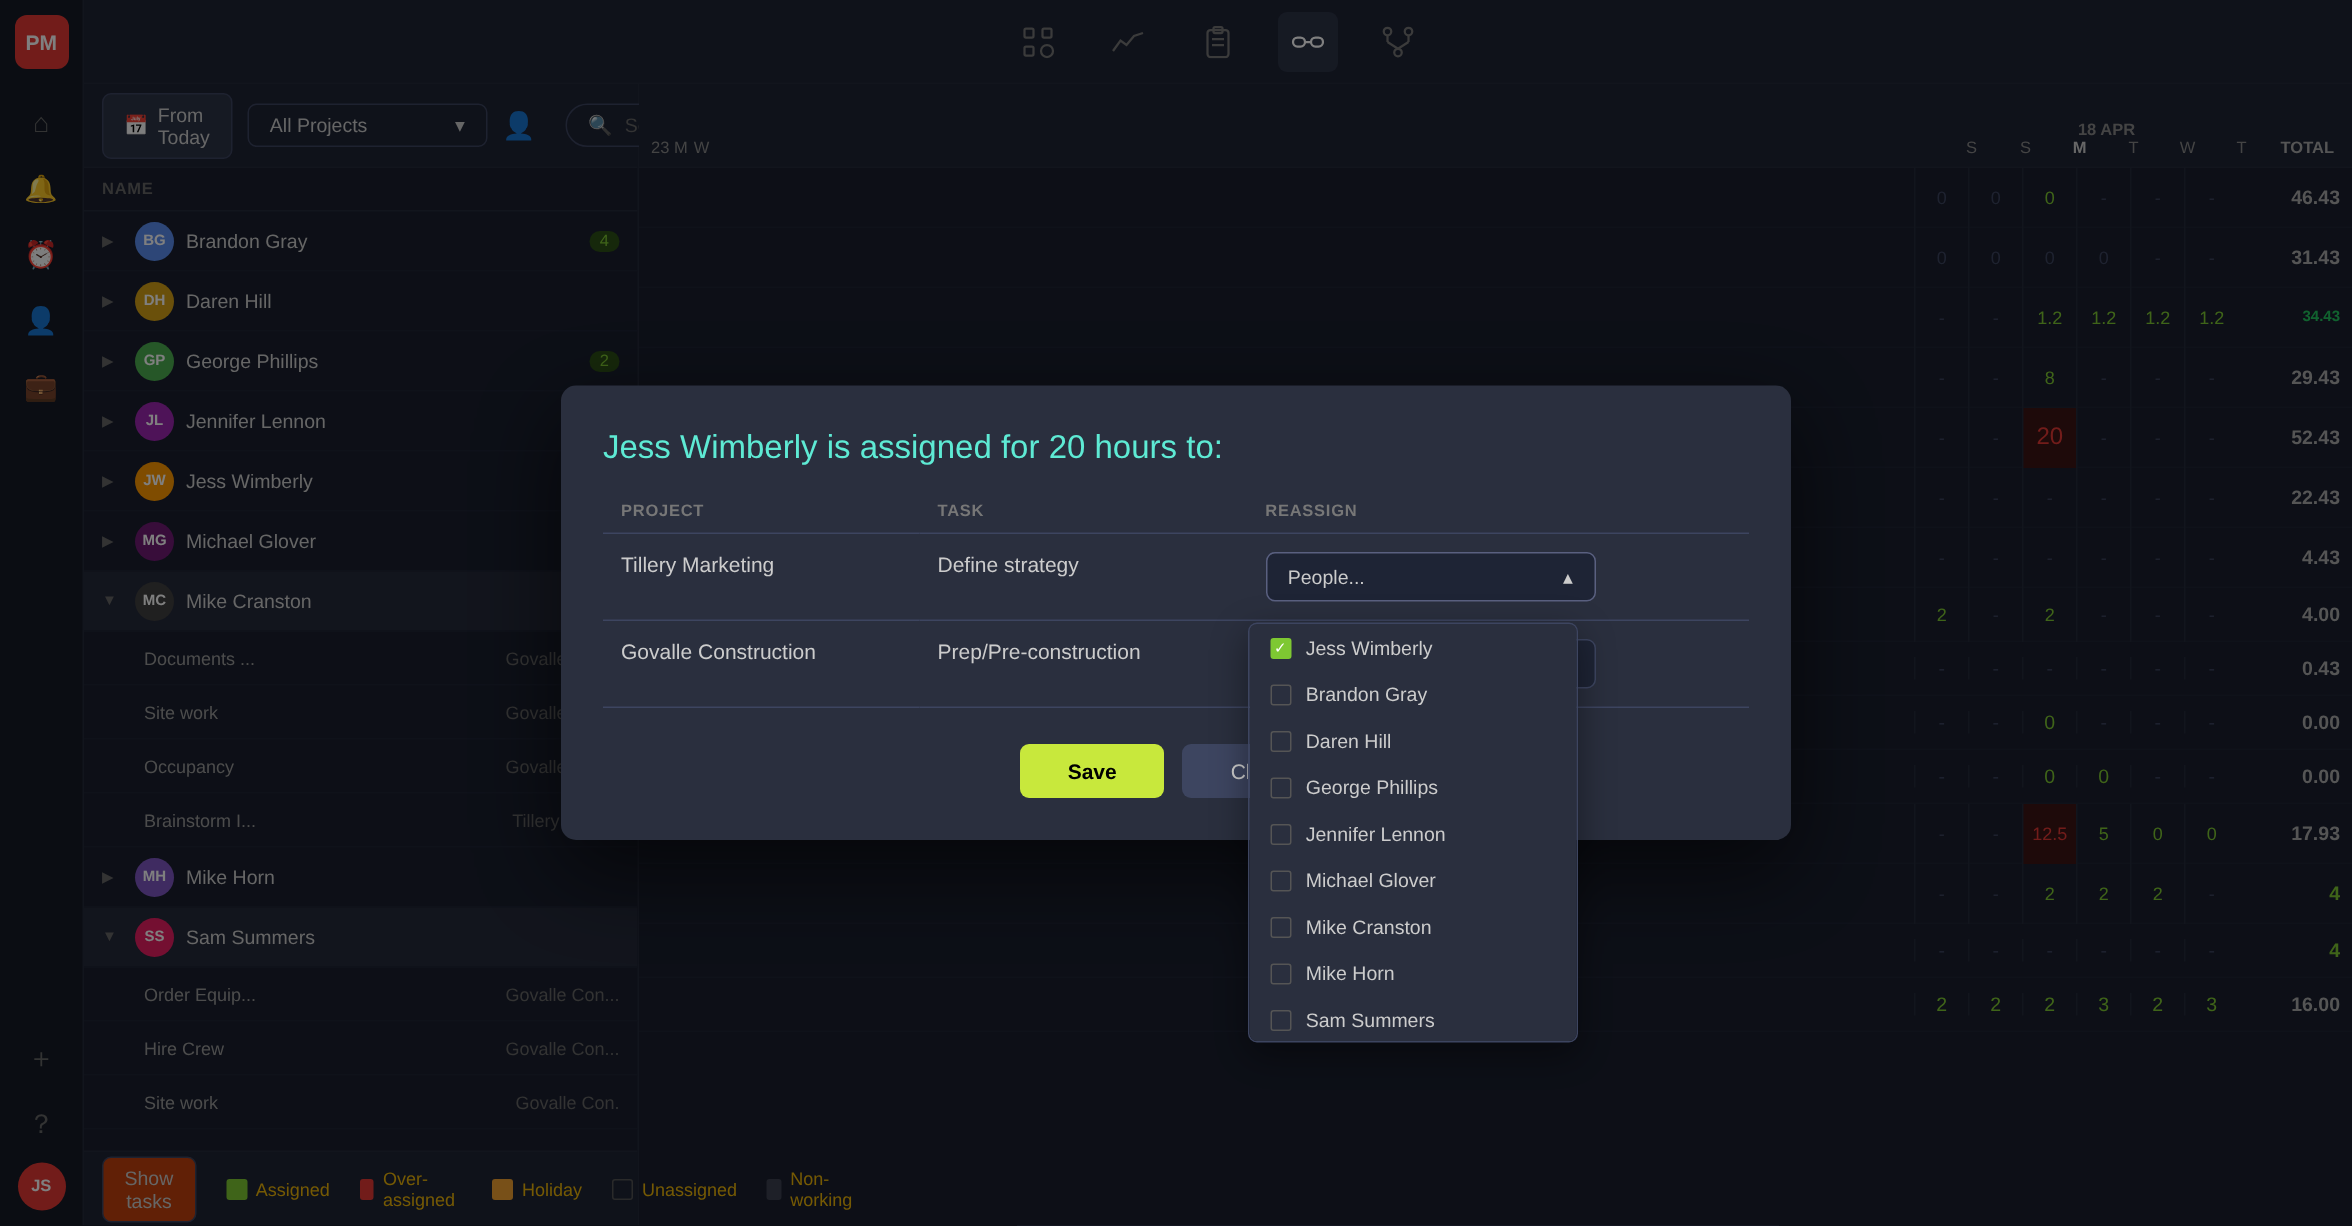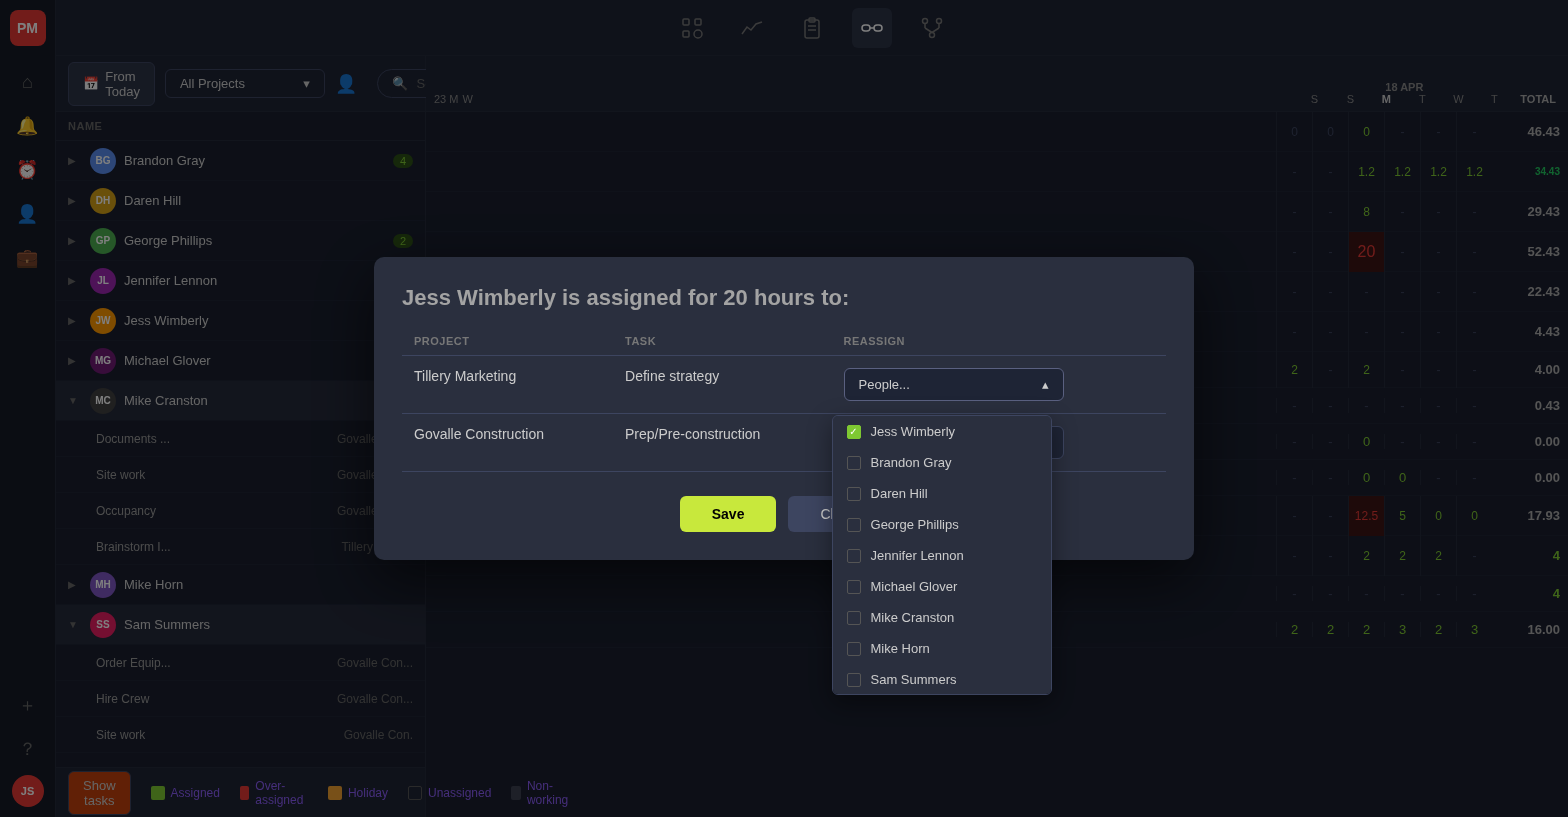--- a/index.html
+++ b/index.html
@@ -48,37 +48,37 @@
     .avatar { width: 26px; height: 26px; border-radius: 50%; display: flex; align-items: center; justify-content: center; font-size: 10px; font-weight: bold; color: white; flex-shrink: 0; }
     .name-text { flex: 1; color: #ccc; font-size: 13px; }
     .name-badge { background: #2d5016; color: #7ec832; border-radius: 10px; padding: 1px 7px; font-size: 11px; }
     .sub-row { display: flex; align-items: center; padding: 7px 12px 7px 40px; border-bottom: 1px solid #1e2435; height: 36px; }
     .sub-text { color: #999; font-size: 12px; flex: 1; }
     .sub-project { color: #666; font-size: 12px; margin-left: 4px; }
 
     
     .footer { height: 50px; background: #1e2435; border-top: 1px solid #252a3a; display: flex; align-items: center; padding: 0 12px; gap: 20px; }
     .show-tasks-btn { background: #c2410c; border: 1px solid #3d4560; color: #ccc; padding: 6px 14px; border-radius: 6px; font-size: 13px; cursor: pointer; }
-    .legend-item { display: flex; align-items: center; gap: 6px; font-size: 12px; color: #8b5cf6; }
+    .legend-item { display: flex; align-items: center; gap: 6px; font-size: 12px; color: #eab308; }
     .legend-dot { width: 14px; height: 14px; border-radius: 2px; }
     .legend-dot.assigned { background: #7ec832; }
     .legend-dot.over { background: #e53935; }
     .legend-dot.holiday { background: #f0a030; }
     .legend-dot.unassigned { background: transparent; border: 1px solid #555; }
     .legend-dot.non-working { background: #3d4050; }
 
     
     .right-panel { flex: 1; overflow: hidden; position: relative; }
 
     
     .overlay { position: fixed; top: 0; left: 0; right: 0; bottom: 0; background: rgba(0,0,0,0.5); z-index: 100; display: flex; align-items: center; justify-content: center; }
 
     
     .dialog { background: #2a2f3e; border-radius: 10px; padding: 28px; width: 820px; max-height: 80vh; box-shadow: 0 20px 60px rgba(0,0,0,0.6); position: relative; }
-    .dialog-title { font-size: 22px; color: #a3a3a3; font-weight: 700; margin-bottom: 16px; }
+    .dialog-title { font-size: 22px; color: #5eead4; font-weight: 400; margin-bottom: 16px; }
     .dialog-table { width: 100%; border-collapse: collapse; margin-bottom: 24px; }
     .dialog-table th { text-align: left; color: #777; font-size: 11px; font-weight: 600; text-transform: uppercase; letter-spacing: 0.5px; padding: 8px 12px; border-bottom: 1px solid #3d4560; }
     .dialog-table td { padding: 12px; border-bottom: 1px solid #3d4560; color: #ccc; font-size: 14px; vertical-align: top; }
     .reassign-select { background: #1e2435; border: 1px solid #3d4560; color: #ccc; padding: 8px 14px; border-radius: 6px; font-size: 13px; width: 220px; display: flex; align-items: center; justify-content: space-between; cursor: pointer; position: relative; }
     .dropdown-open { border-color: #5a6080; }
     .dropdown-menu { position: absolute; top: 100%; left: 0; background: #2a2f3e; border: 1px solid #3d4560; border-radius: 6px; min-width: 220px; z-index: 200; box-shadow: 0 8px 24px rgba(0,0,0,0.4); margin-top: 2px; max-height: 280px; overflow-y: auto; }
     .dropdown-item { display: flex; align-items: center; gap: 10px; padding: 8px 14px; cursor: pointer; color: #ccc; font-size: 13px; }
     .dropdown-checkbox { width: 14px; height: 14px; border: 1px solid #555; border-radius: 2px; background: transparent; flex-shrink: 0; }
     .dropdown-checkbox.checked { background: #7ec832; border-color: #7ec832; display: flex; align-items: center; justify-content: center; color: white; font-size: 10px; }
     .dialog-actions { display: flex; gap: 12px; justify-content: center; }
@@ -324,20 +324,31 @@
                 <span style="width:36px;text-align:center;font-size:12px;color:#3d4560;border-left:1px solid #252a3a;line-height:40px;">0</span>
                 <span style="width:36px;text-align:center;font-size:12px;color:#3d4560;border-left:1px solid #252a3a;line-height:40px;">0</span>
                 <span style="width:36px;text-align:center;font-size:12px;color:#3d4560;border-left:1px solid #252a3a;line-height:40px;color:#7ec832;">0</span>
                 <span style="width:36px;text-align:center;font-size:12px;color:#3d4560;border-left:1px solid #252a3a;line-height:40px;">-</span>
                 <span style="width:36px;text-align:center;font-size:12px;color:#3d4560;border-left:1px solid #252a3a;line-height:40px;">-</span>
                 <span style="width:36px;text-align:center;font-size:12px;color:#3d4560;border-left:1px solid #252a3a;line-height:40px;">-</span>
               </div>
               <span style="width:60px;text-align:right;font-size:13px;color:#aaa;font-weight:600;">46.43</span>
             </div>
 
+            <div class="grid-row" style="display:flex;align-items:center;height:40px;border-bottom:1px solid #1e2435;padding:0 8px;gap:0;justify-content:flex-end;">
+              <div style="display:flex;gap:0;margin-right:8px;">
+                <span style="width:36px;text-align:center;font-size:12px;border-left:1px solid #252a3a;line-height:40px;color:#3d4560;">0</span>
+                <span style="width:36px;text-align:center;font-size:12px;border-left:1px solid #252a3a;line-height:40px;color:#3d4560;">0</span>
+                <span style="width:36px;text-align:center;font-size:12px;border-left:1px solid #252a3a;line-height:40px;color:#3d4560;">0</span>
+                <span style="width:36px;text-align:center;font-size:12px;border-left:1px solid #252a3a;line-height:40px;color:#3d4560;">0</span>
+                <span style="width:36px;text-align:center;font-size:12px;border-left:1px solid #252a3a;line-height:40px;color:#3d4560;">-</span>
+                <span style="width:36px;text-align:center;font-size:12px;border-left:1px solid #252a3a;line-height:40px;color:#3d4560;">-</span>
+              </div>
+              <span style="width:60px;text-align:right;font-size:13px;color:#aaa;font-weight:600;">31.43</span>
+            </div>
 
             <div class="grid-row" style="display:flex;align-items:center;height:40px;border-bottom:1px solid #1e2435;padding:0 8px;gap:0;justify-content:flex-end;">
               <div style="display:flex;gap:0;margin-right:8px;">
                 <span style="width:36px;text-align:center;font-size:12px;border-left:1px solid #252a3a;line-height:40px;color:#3d4560;">-</span>
                 <span style="width:36px;text-align:center;font-size:12px;border-left:1px solid #252a3a;line-height:40px;color:#3d4560;">-</span>
                 <span style="width:36px;text-align:center;font-size:12px;border-left:1px solid #252a3a;line-height:40px;color:#7ec832;">1.2</span>
                 <span style="width:36px;text-align:center;font-size:12px;border-left:1px solid #252a3a;line-height:40px;color:#7ec832;">1.2</span>
                 <span style="width:36px;text-align:center;font-size:12px;border-left:1px solid #252a3a;line-height:40px;color:#7ec832;">1.2</span>
                 <span style="width:36px;text-align:center;font-size:12px;border-left:1px solid #252a3a;line-height:40px;color:#7ec832;">1.2</span>
               </div>

